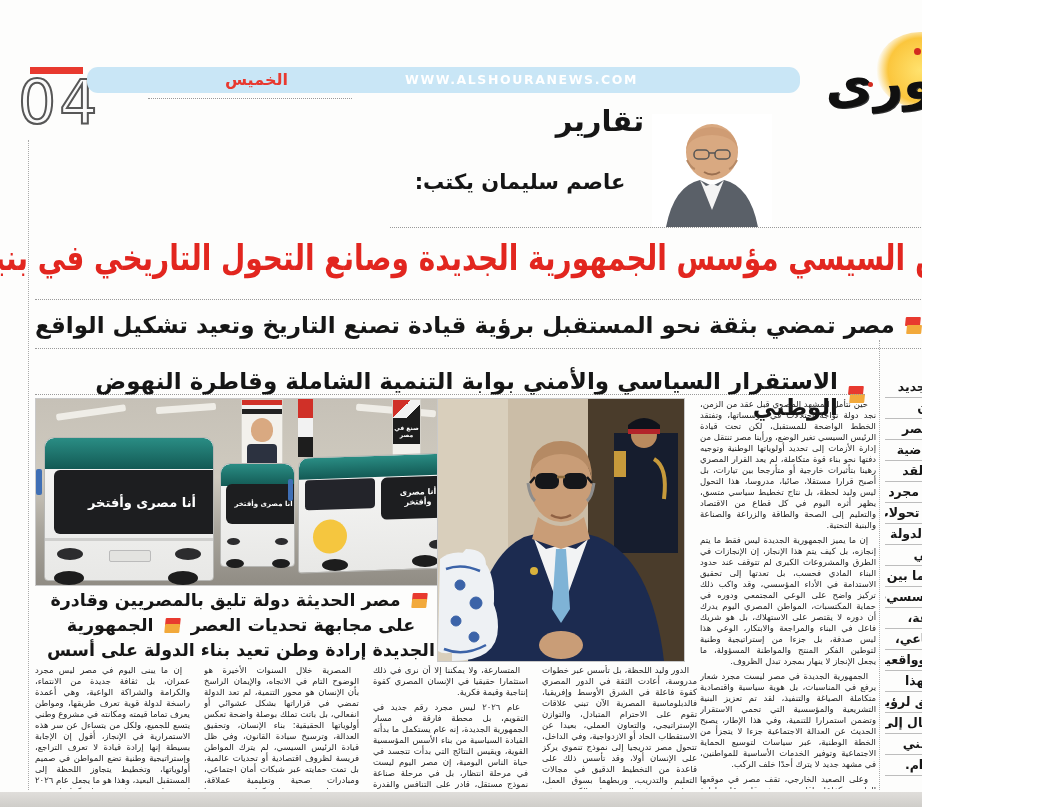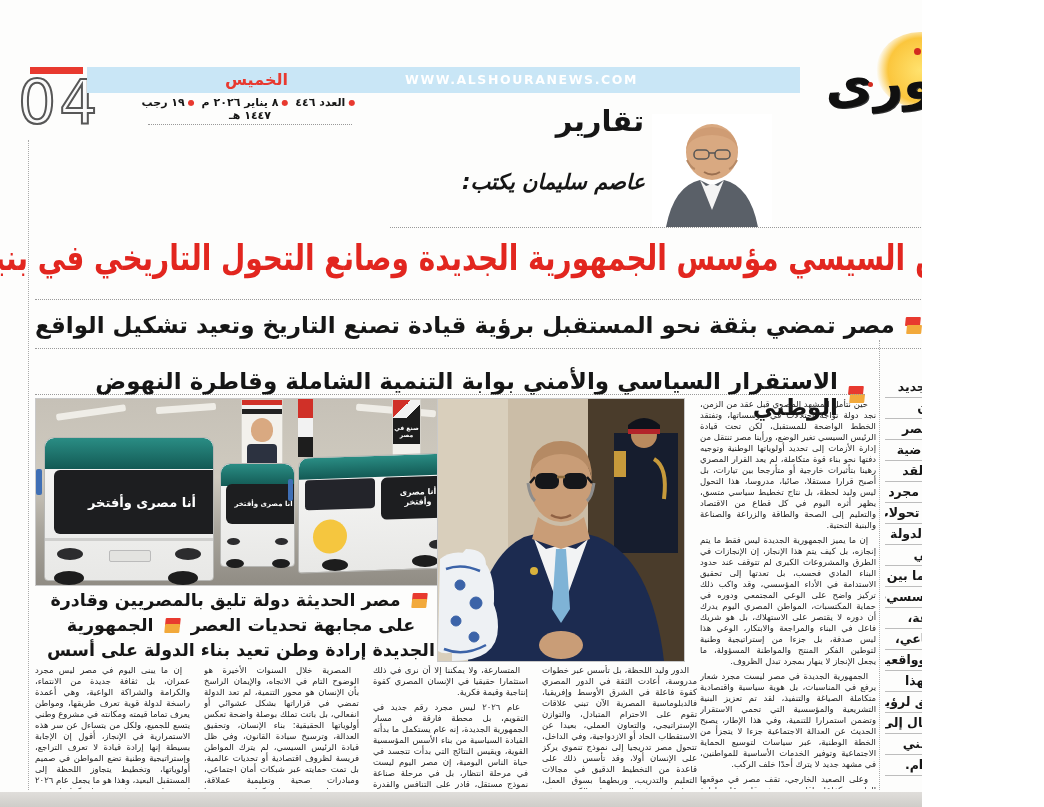--- a/index.html
+++ b/index.html
@@ -7,35 +7,35 @@
         font-family:"DejaVu Sans",sans-serif;color:#161616;}
   .abs{position:absolute;}
   .rtl{direction:rtl;}
   .dotted-h{border-top:1px dotted #9a9a9a;height:0;}
   .dotted-v{border-left:1px dotted #aaaaaa;width:0;}
 
   
   .redbar{background:#e8392f;}
   .pagenum{font-size:60px;font-weight:400;letter-spacing:3px;color:#fafafa;
            -webkit-text-stroke:2px #575757;text-shadow:0 0 1px #666;line-height:1;}
-  .band{background:#c9e6f6;}
+  .band{background:#c9e6f6;border-radius:11px;}
   .day{color:#e8392f;font-weight:bold;font-size:16px;line-height:26px;}
   .website{color:#ffffff;font-weight:bold;font-size:12.5px;letter-spacing:1.6px;line-height:26px;}
   .dates{text-align:center;}
   .date-ar{font-size:11px;font-weight:bold;}
   .date-en{font-size:10px;font-weight:bold;}
   .rb{color:#e8392f;font-size:8px;vertical-align:1px;padding:0 3px;}
   .dates .sep{border-top:1px dotted #999;margin:2px 8px;}
   .logo-sun{background:radial-gradient(circle,#ffe26e 0%,#fbc63d 55%,rgba(251,198,61,0) 75%);border-radius:50%;}
   .logo-text{font-size:52px;font-weight:bold;color:#101010;transform:rotate(-3deg);line-height:1;
              text-shadow:1px 1px 0 #333;}
   .logo-dot{background:#d22b1f;border-radius:50%;}
   .section{font-size:29px;font-weight:bold;text-align:center;}
 
-  .byline{font-size:21px;font-weight:bold;text-align:right;font-style:italic;}
+  .byline{font-size:21px;font-weight:bold;text-align:center;}
 
   .headline{color:#e2261f;font-weight:bold;font-size:28px;text-align:center;white-space:nowrap;
             transform:scaleY(1.25);transform-origin:center;}
   .subrow{display:flex;align-items:center;justify-content:flex-end;gap:10px;font-weight:bold;font-size:23px;}
   .mark{width:17px;height:17px;position:relative;transform:skewX(-6deg);flex:0 0 auto;display:inline-block;}
   .mark::before{content:"";position:absolute;top:0;left:0;width:15px;height:9px;background:#e8392f;border-radius:1px;}
   .mark::after{content:"";position:absolute;bottom:0;right:0;width:15px;height:9px;background:#f2a93b;border-radius:1px;}
 
   
   .qmarks{display:flex;gap:6px;justify-content:center;}
@@ -81,25 +81,20 @@
 
   <div class="abs redbar" style="left:30px;top:67px;width:53px;height:7px;"></div>
   <div class="abs pagenum" style="left:18px;top:72px;">04</div>
 
   <div class="abs band" style="left:87px;top:67px;width:713px;height:26px;">
     <span class="abs day" style="left:138px;top:0;">الخميس</span>
     <span class="abs website" style="left:318px;top:0;">WWW.ALSHOURANEWS.COM</span>
   </div>
 
   <div class="abs dates rtl" style="left:140px;top:96px;width:220px;">
-    <div class="date-ar">
-      <span class="rb">●</span><span>العدد ٤٤٦</span>
-      <span class="rb">●</span><span>٨ يناير ٢٠٢٦ م</span>
-      <span class="rb">●</span><span>١٩ رجب ١٤٤٧ هـ</span>
-    </div>
     <div class="sep"></div>
   </div>
 
   <div class="abs" style="left:810px;top:26px;width:228px;height:104px;">
     <div class="abs logo-sun" style="left:66px;top:6px;width:88px;height:76px;"></div>
     <div class="abs logo-text" style="left:10px;top:28px;width:210px;text-align:center;">الشورى</div>
     <div class="abs logo-dot" style="left:104px;top:22px;width:7px;height:7px;"></div>
     <div class="abs logo-dot" style="left:128px;top:30px;width:5px;height:5px;"></div>
     <div class="abs logo-dot" style="left:58px;top:56px;width:5px;height:5px;"></div>
   </div>

